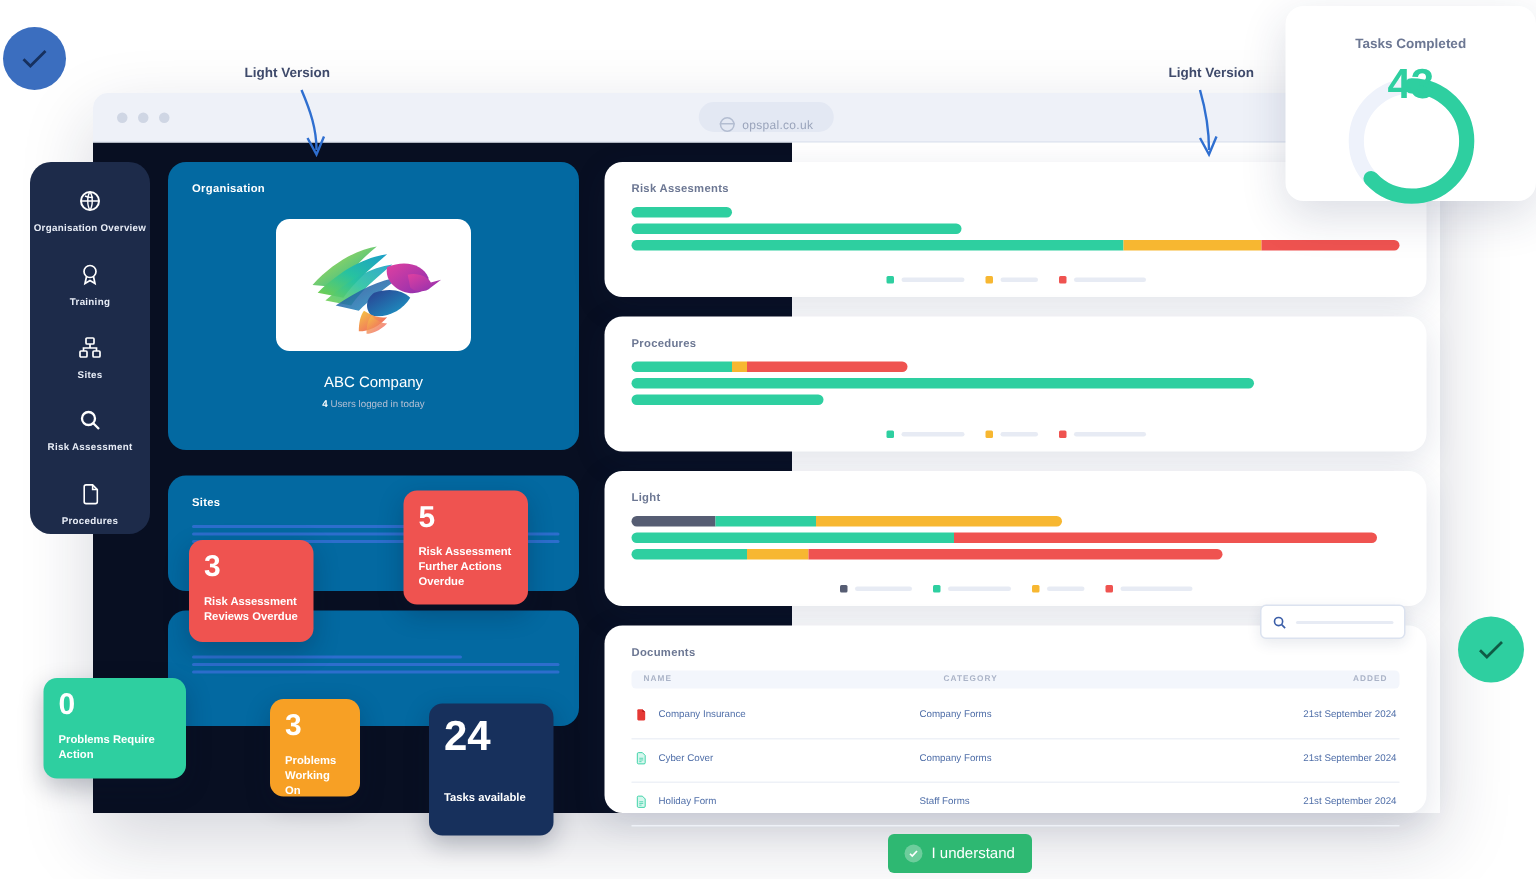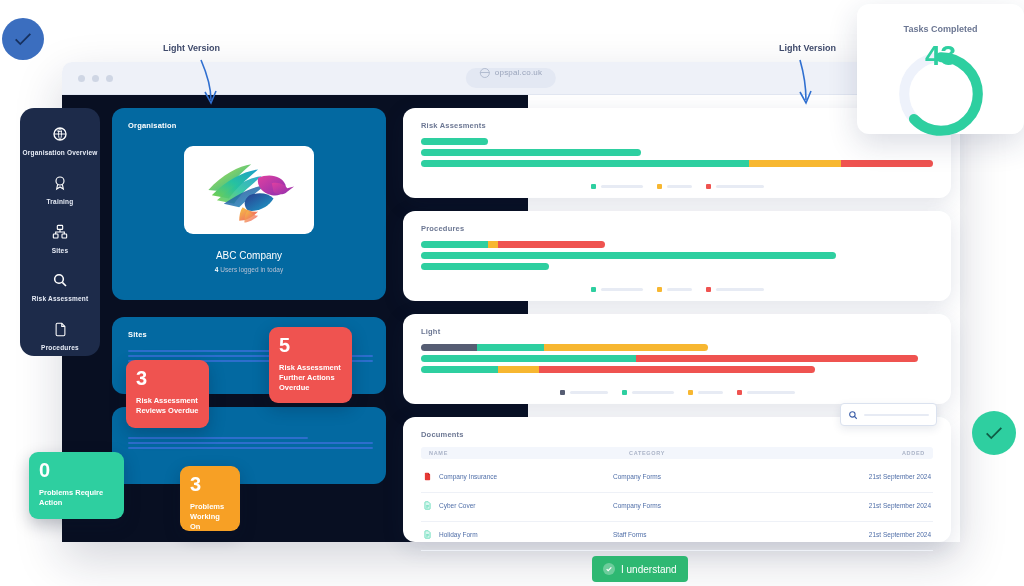--- a/index.html
+++ b/index.html
@@ -8,21 +8,21 @@
 
   
   .browser{position:absolute;left:62px;top:62px;width:898px;height:480px;
            border-radius:10px 10px 0 0;background:#ffffff;overflow:hidden;
            box-shadow:0 18px 48px rgba(20,30,60,.18);}
   .chrome{position:absolute;left:0;top:0;width:898px;height:32px;background:#eef1f8;
           border-bottom:1px solid #e2e7f2;}
   .dots{position:absolute;left:16px;top:13px;display:flex;gap:7px;}
   .dots i{width:7px;height:7px;border-radius:50%;background:#cfd6e4;display:block;}
   .urlpill{position:absolute;left:50%;transform:translateX(-50%);top:6px;height:20px;
-           background:#e3e8f3;border-radius:10px;padding:0 14px;display:flex;align-items:flex-start;gap:5px;}
+           background:#e3e8f3;border-radius:10px;padding:0 14px;display:flex;align-items:flex-end;gap:5px;}
   .urlpill .u{font-size:8px;color:#9aa4bb;letter-spacing:.2px;}
   .globe{width:8px;height:8px;border-radius:50%;border:1px solid #b3bdd1;position:relative;}
   .globe:after{content:"";position:absolute;left:-1px;top:3px;width:10px;height:0;border-top:1px solid #b3bdd1;}
 
   
   .lightbody{position:absolute;left:0;top:32px;width:898px;height:448px;background:#ffffff;}
 
   
   .darkbody{position:absolute;left:0;top:32px;width:466px;height:448px;background:#080f22;}
 
@@ -251,20 +251,24 @@
   <div class="tile t-green" style="left:29px;top:452px;width:95px;height:67px;">
     <div class="num">0</div>
     <div class="cap">Problems Require Action</div>
   </div>
 
   <div class="tile t-orange" style="left:180px;top:466px;width:60px;height:65px;">
     <div class="num">3</div>
     <div class="cap">Problems Working On</div>
   </div>
 
+  <div class="tile t-navy" style="left:286px;top:469px;width:83px;height:88px;">
+    <div class="num" style="font-size:28px;">24</div>
+    <div class="cap" style="margin-top:22px;">Tasks available</div>
+  </div>
 
   <div class="lcard" style="left:403px;top:108px;width:548px;height:90px;">
     <div class="ttl">Risk Assesments</div>
     <div class="barwrap">
       <div class="barrow">
         <span class="seg only" style="left:0%;width:13%;background:#2ecfa0;"></span>
       </div>
       <div class="barrow">
         <span class="seg only" style="left:0%;width:43%;background:#2ecfa0;"></span>
       </div>

